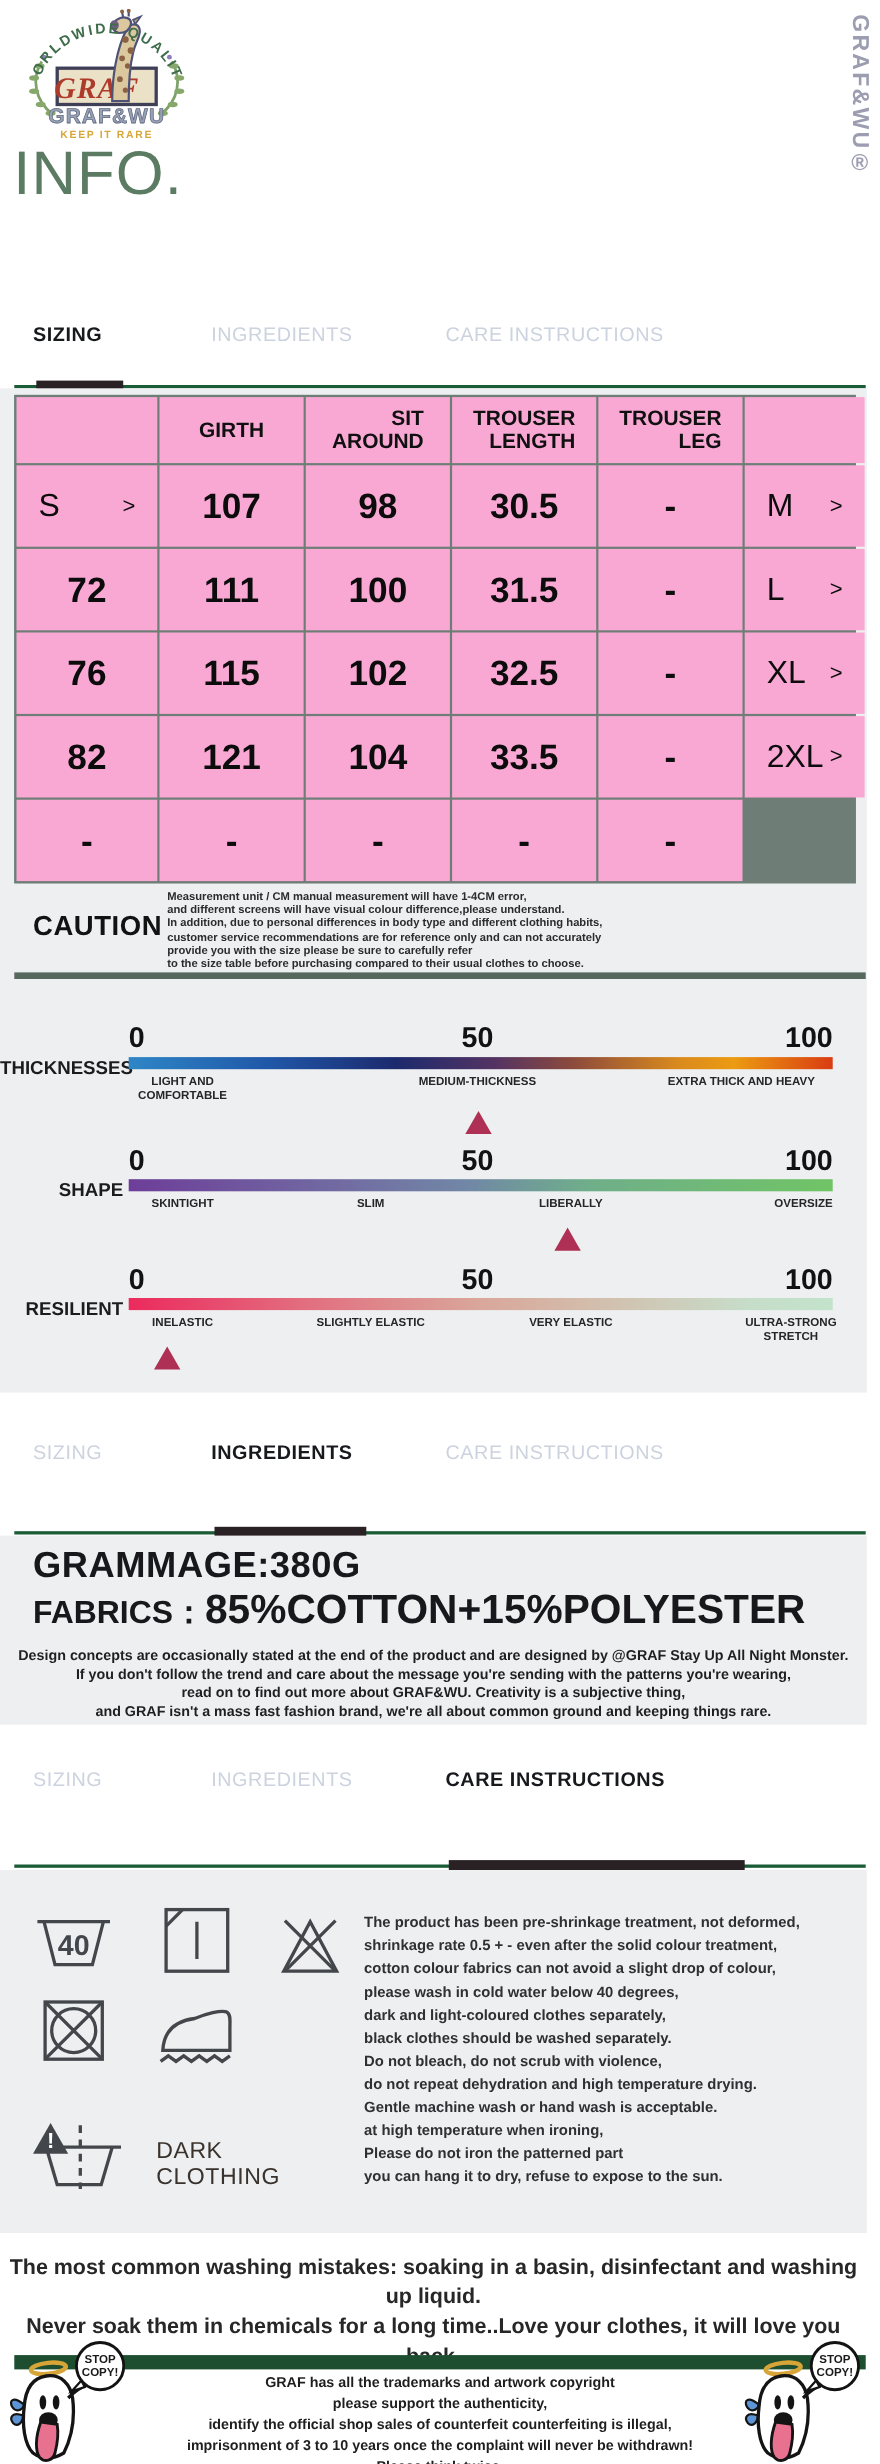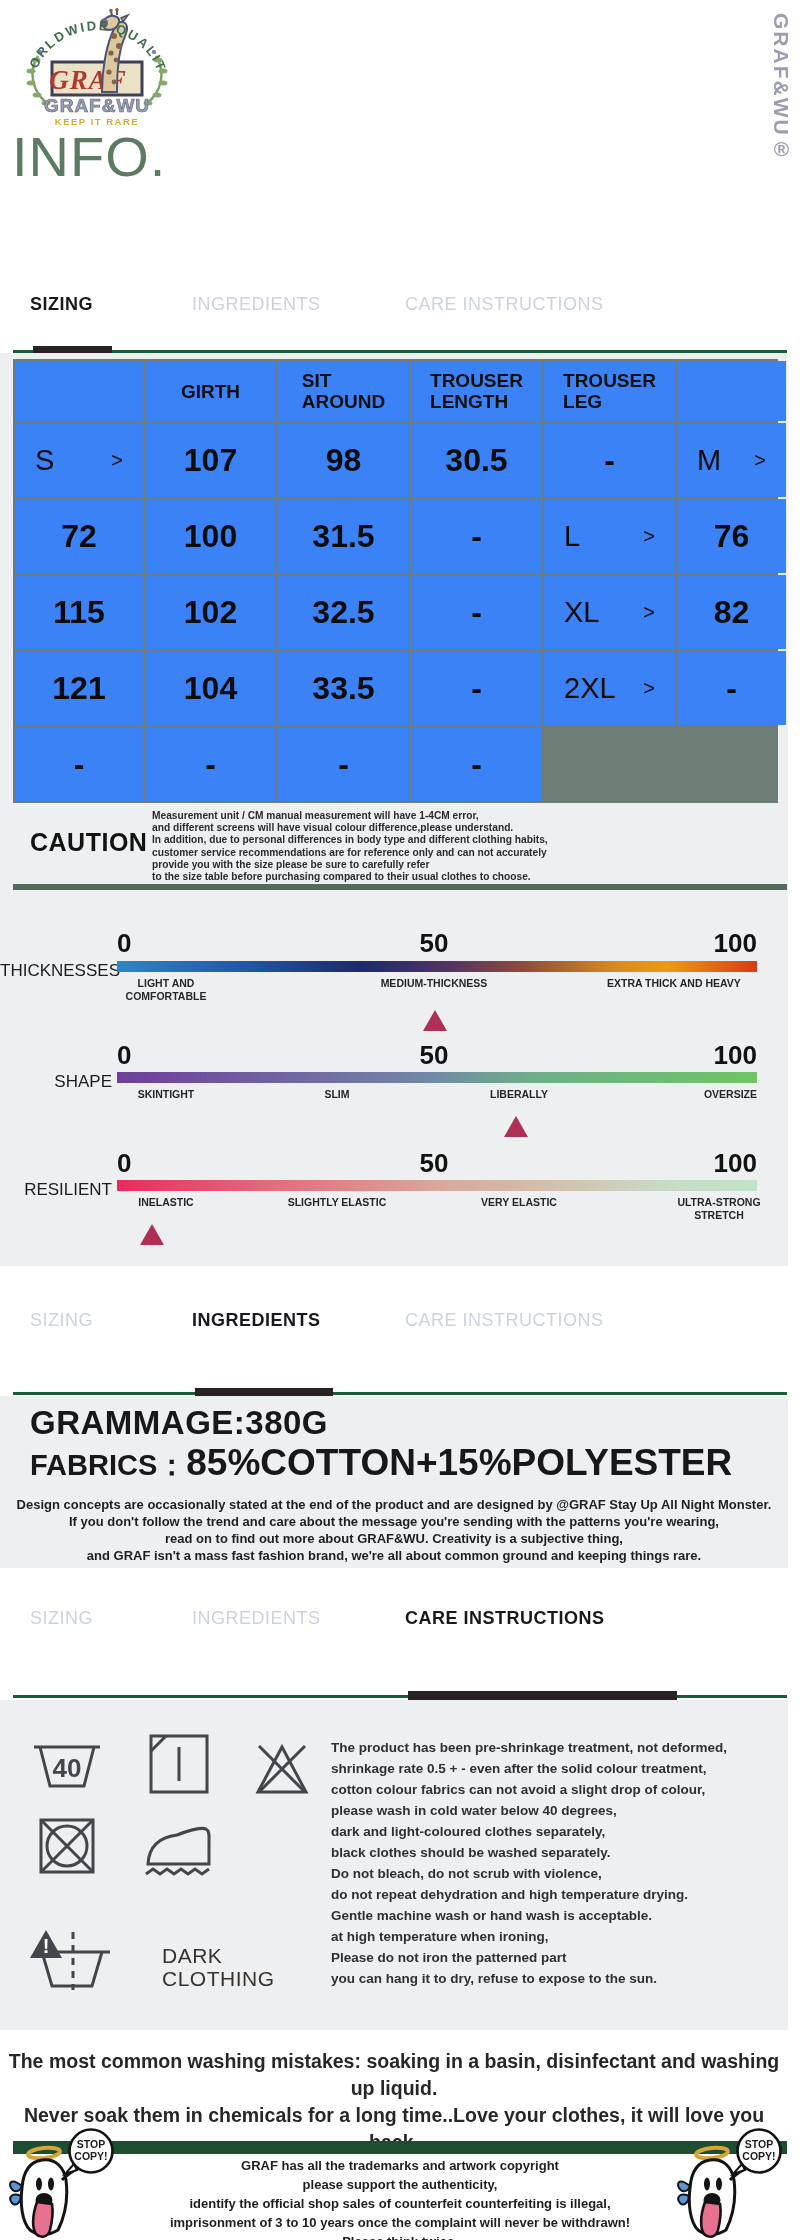--- a/index.html
+++ b/index.html
@@ -13,44 +13,44 @@
   
   .tab{font-size:18px;letter-spacing:.5px;color:#ccd3df;font-weight:400;white-space:nowrap;}
   .tab.active{color:#17191c;font-weight:600;}
   .tab.active.heavy{font-weight:700;}
   .gline{background:#1a5c36;height:3px;}
   .gind{background:#2a2124;height:11px;}
   .panel{background:#edeff1;}
   
   .size-table{display:grid;grid-template-columns:128px 131px 131px 131px 131px 109px;gap:2px;
               background:#6e7e77;border:2px solid #6e7e77;width:761px;}
-  .cell{background:#3b82f6;display:flex;align-items:center;justify-content:center;text-align:left;}
+  .cell{background:#f9a8d4;display:flex;align-items:center;justify-content:center;text-align:right;}
   .th{height:60px;font-size:19px;line-height:21px;font-weight:700;color:#101010;}
   .td{height:74px;font-size:32px;font-weight:700;color:#0c0c0c;}
   .td.size{justify-content:space-between;padding:0 20px 0 20px;box-sizing:border-box;font-weight:500;font-size:29px;}
   .td.size .arrow{font-size:20px;font-weight:400;}
   
   .caution-title{font-size:25px;font-weight:800;letter-spacing:.5px;color:#121212;}
   .caution-lines{font-size:10.2px;line-height:12.2px;font-weight:700;color:#2c2c2c;}
   
-  .scale-name{font-size:17px;font-weight:400;color:#1c1c1c;text-align:right;width:112px;}
+  .scale-name{font-size:17px;font-weight:700;color:#1c1c1c;text-align:right;width:112px;}
   .tick{font-size:26px;font-weight:700;color:#121212;}
   .bar{height:11px;width:640px;left:117px;}
   .slabel{position:absolute;font-size:10.5px;line-height:13px;font-weight:700;color:#262626;text-align:center;}
   .marker-track{left:117px;width:640px;height:22px;}
   .marker{position:absolute;top:0;width:0;height:0;transform:translateX(-50%);
           border-left:12px solid transparent;border-right:12px solid transparent;border-bottom:21px solid #ae3155;}
   
   .grammage{font-size:33px;font-weight:700;color:#17171c;letter-spacing:.5px;}
   .fabrics-label{font-size:29px;font-weight:700;color:#17171c;}
   .fabrics-value{font-size:37px;font-weight:700;color:#17171c;}
   .desc-lines{font-size:13px;line-height:17px;font-weight:700;color:#1f1f1f;text-align:center;}
   
   .care-lines{font-size:13.5px;line-height:21px;font-weight:700;color:#2e3033;}
-  .dark-clothing{font-size:21px;line-height:23px;letter-spacing:.5px;color:#3a322c;font-weight:400;margin-left:20px;}
+  .dark-clothing{font-size:21px;line-height:23px;letter-spacing:.5px;color:#3a322c;font-weight:400;}
   .warn-lines{font-size:19.5px;line-height:27px;font-weight:700;color:#272727;text-align:center;}
   .footer-bar{background:#1c4e2f;}
   .copy-lines{font-size:13px;line-height:19px;font-weight:600;color:#1e1e1e;text-align:center;}
   .icon{stroke:#43474b;fill:none;stroke-width:3;}
 </style>
 </head>
 <body>
 
 <div id="page">
 
@@ -125,20 +125,21 @@
     <div class="cell td">107</div>
     <div class="cell td">98</div>
     <div class="cell td">30.5</div>
     <div class="cell td">-</div>
 
     <div class="cell td size">
         <span>M</span>
         <span class="arrow">&gt;</span>
       </div>
     <div class="cell td">72</div>
+    <div class="cell td">111</div>
     <div class="cell td">100</div>
     <div class="cell td">31.5</div>
     <div class="cell td">-</div>
 
     <div class="cell td size">
         <span>L</span>
         <span class="arrow">&gt;</span>
       </div>
     <div class="cell td">76</div>
     <div class="cell td">115</div>

